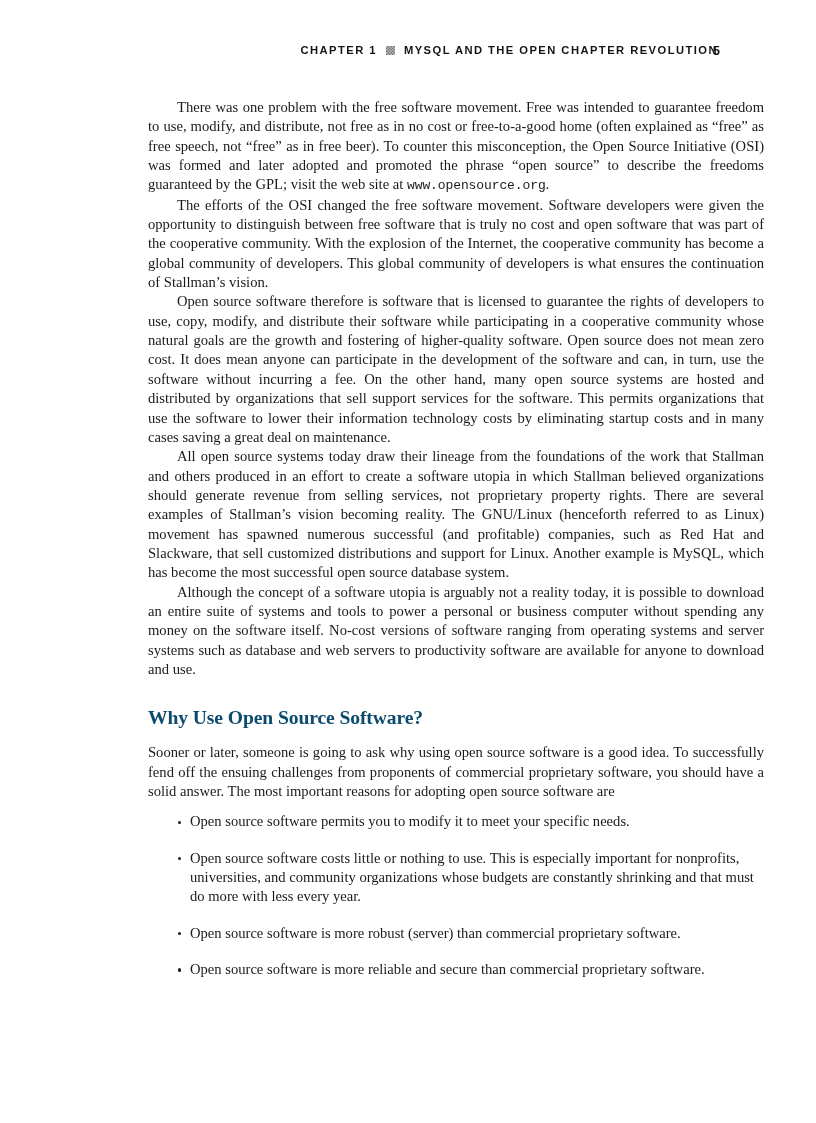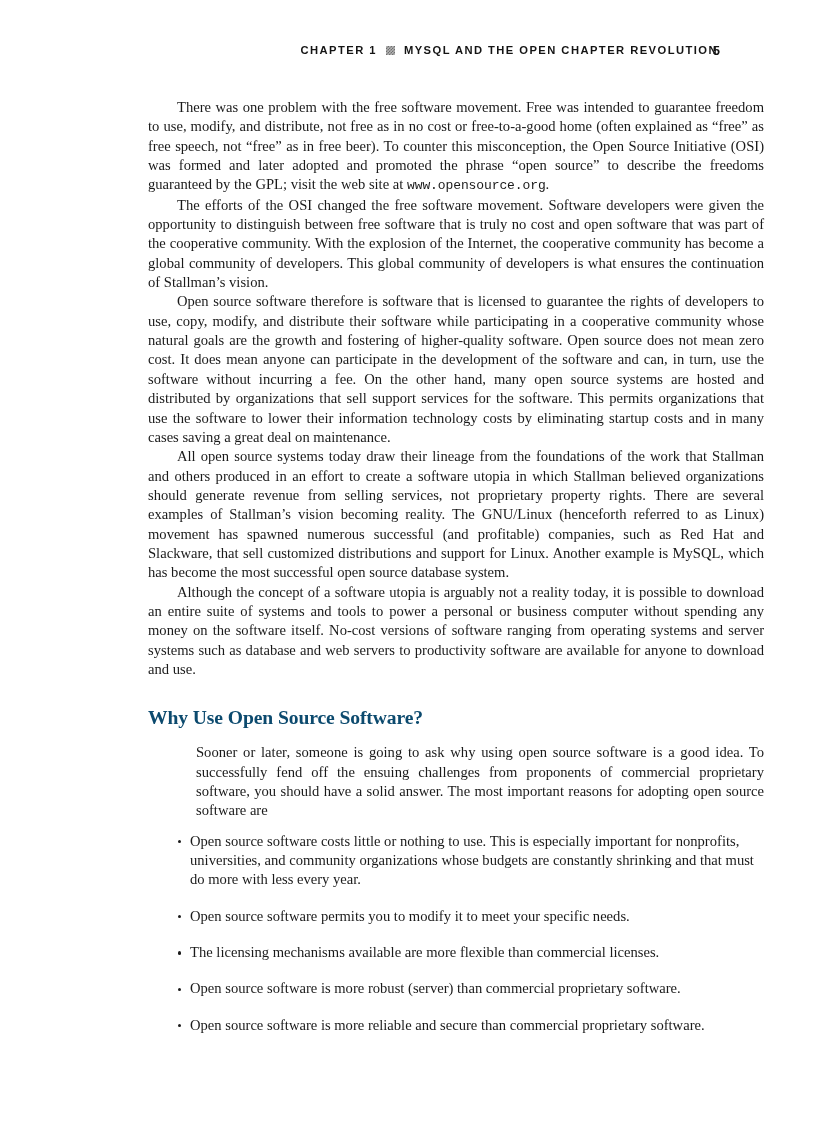--- a/index.html
+++ b/index.html
@@ -86,21 +86,20 @@
     text-align: justify;
     text-justify: inter-word;
     hyphens: none;
     color: #1a1a1a;
   }
   p.body.indent {
     text-indent: 29px;
   }
   p.body.flush {
     text-indent: 0;
-    margin-left: 48px;
   }
 
   code.url {
     font-family: "Liberation Mono", "DejaVu Sans Mono", monospace;
     font-size: 13px;
     letter-spacing: -0.1px;
   }
 
   h2.section {
     margin: 0;
@@ -172,21 +171,20 @@
 
     <h2 class="section">Why Use Open Source Software?</h2>
 
     <div class="sp-after-head"></div>
 
     <p class="body flush">Sooner or later, someone is going to ask why using open source software is a good idea. To successfully fend off the ensuing challenges from proponents of commercial proprietary software, you should have a solid answer. The most important reasons for adopting open source software are</p>
 
     <div class="sp-before-list"></div>
 
     <ul class="reasons">
+      <li><span class="dot"></span><span>Open source software permits you to modify it to meet your specific needs.</span></li>
       <li><span class="dot"></span><span>Open source software costs little or nothing to use. This is especially important for nonprofits, universities, and community organizations whose budgets are constantly shrinking and that must do more with less every year.</span></li>
-      <li><span class="dot"></span><span>Open source software permits you to modify it to meet your specific needs.</span></li>
-      <li><span class="dot"></span><span>The licensing mechanisms available are more flexible than commercial licenses.</span></li>
       <li><span class="dot"></span><span>Open source software is more robust (server) than commercial proprietary software.</span></li>
       <li><span class="dot"></span><span>Open source software is more reliable and secure than commercial proprietary software.</span></li>
     </ul>
 
   </div>
 </div>
 
 </body></html>

